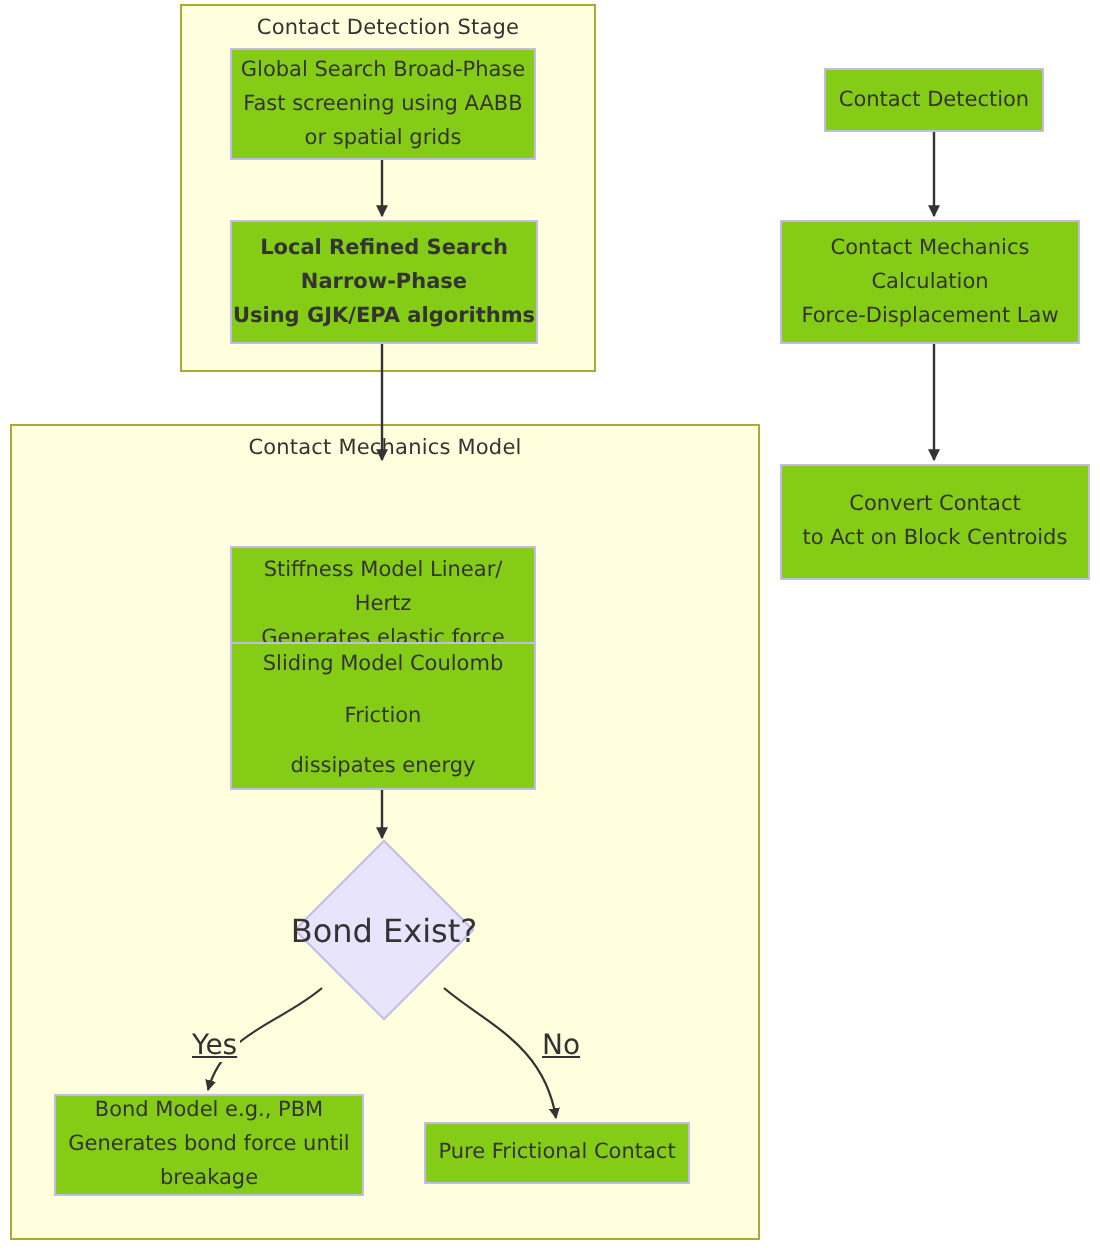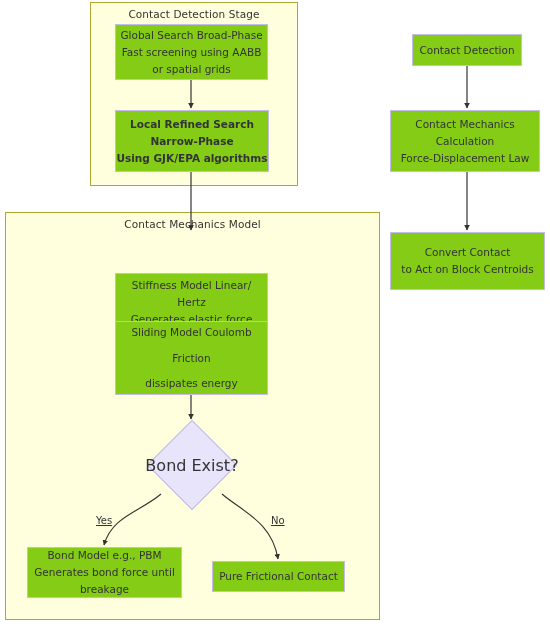--- a/index.html
+++ b/index.html
@@ -81,21 +81,21 @@
   svg.edges {
     position: absolute;
     left: 0;
     top: 0;
     width: 550px;
     height: 630px;
     pointer-events: none;
   }
   .edge-label {
     position: absolute;
-    font-size: 10px;
+    font-size: 14px;
     color: #333333;
     background: #ffffde;
     padding: 0 1px;
     white-space: nowrap;
     text-decoration: underline;
   }
 </style>
 </head>
 <body>
 

